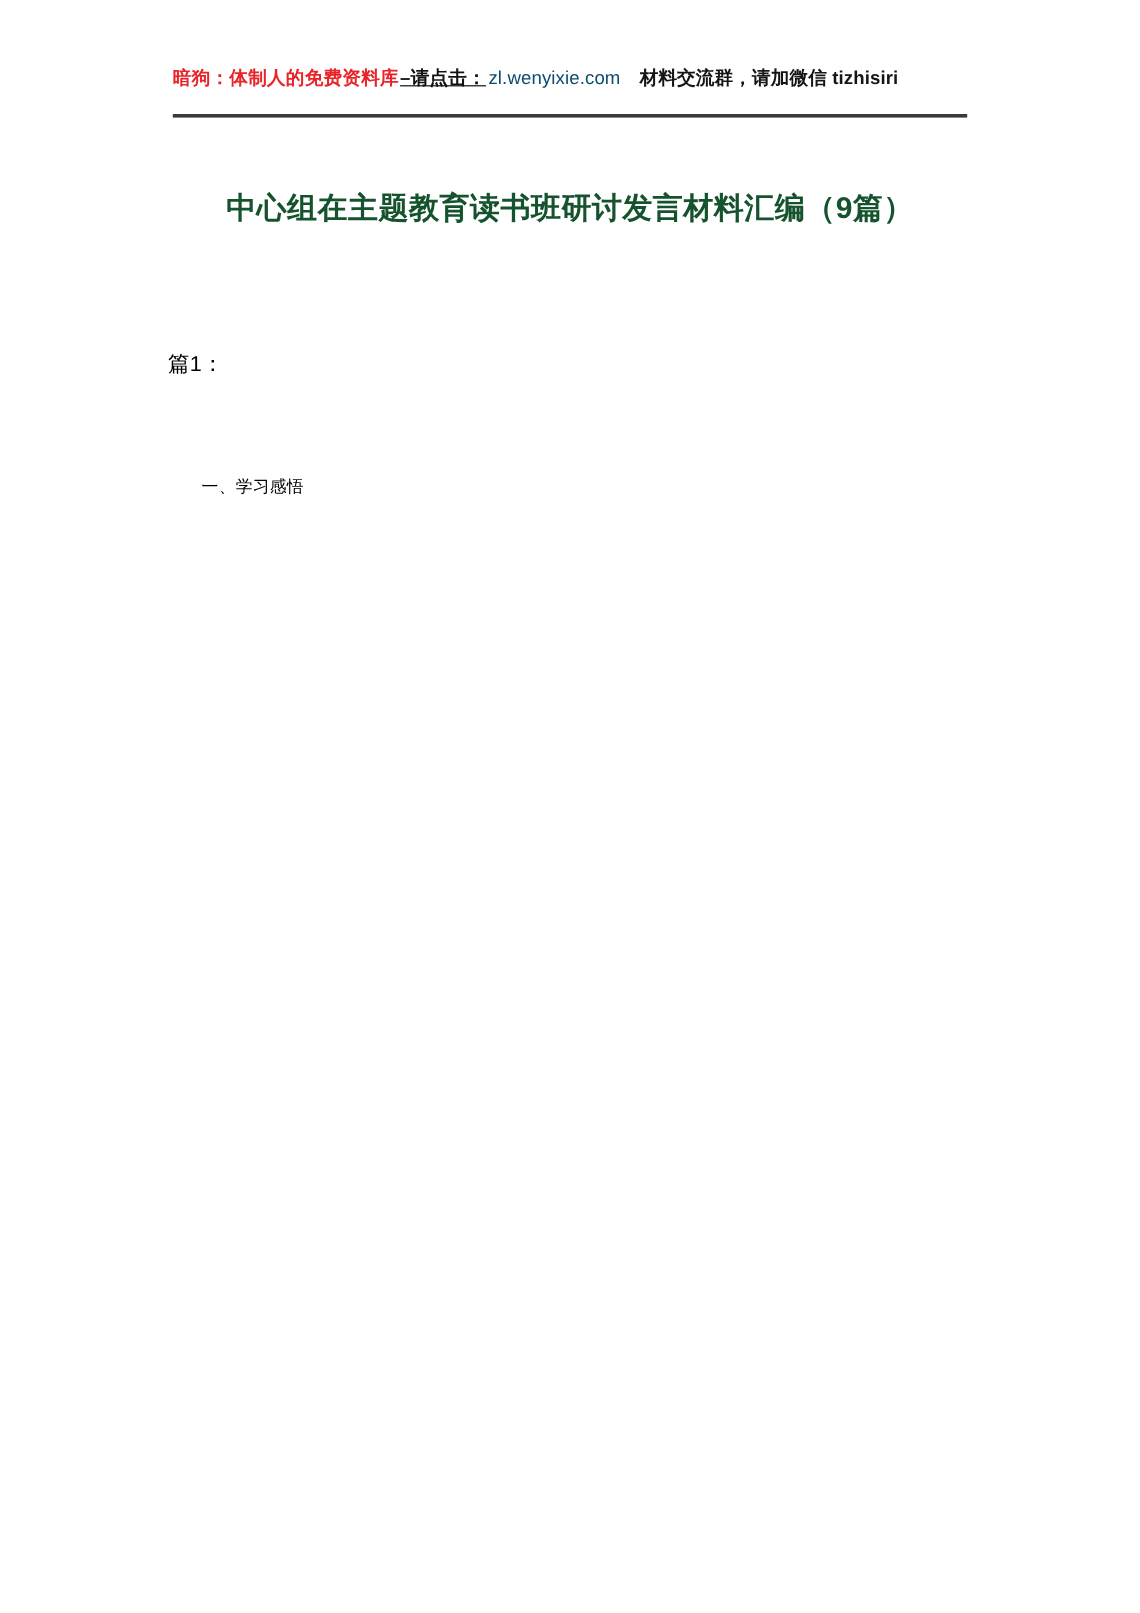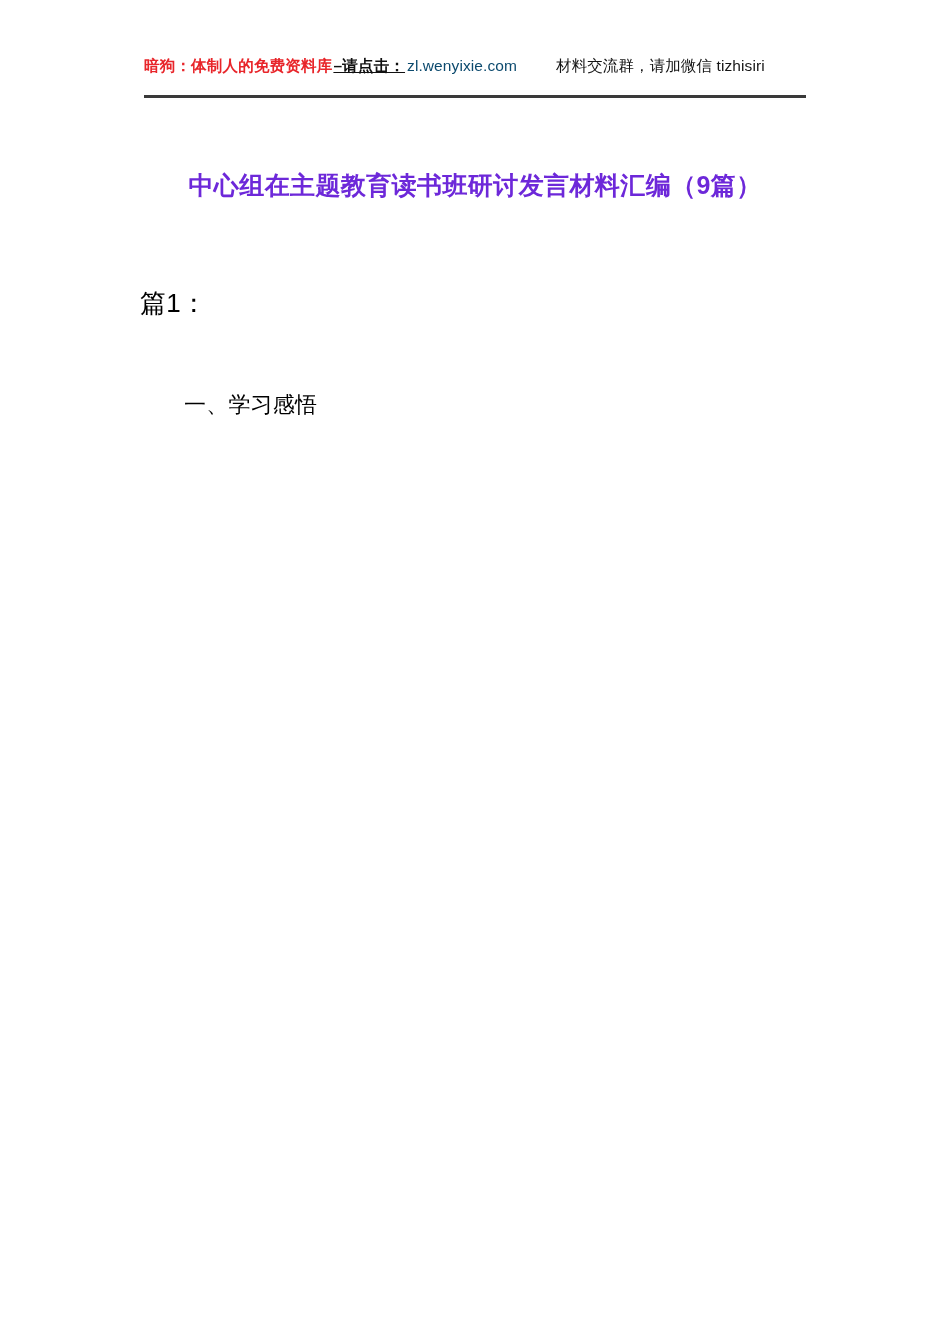--- a/index.html
+++ b/index.html
@@ -56,78 +56,78 @@
   .promo-link {
     color: #0c4a6e;
     font-weight: normal;
     text-decoration: none;
     margin-left: 2px;
     letter-spacing: 0.1px;
   }
 
   .promo-wechat {
     color: #151515;
-    font-weight: normal;
-    margin-left: 39px;
+    font-weight: bold;
+    margin-left: 16px;
     letter-spacing: 0.1px;
   }
 
   .promo-rule {
     position: absolute;
     left: 144px;
     top: 95px;
     width: 662px;
     height: 3px;
     background: #3a3a3a;
   }
 
   
   .doc-title {
     position: absolute;
     left: 0;
     right: 0;
-    top: 152px;
+    top: 140px;
     text-align: center;
     font-size: 25px;
     font-weight: bold;
     letter-spacing: 0.4px;
-    color: #6d28d9;
+    color: #14532d;
   }
 
   
   .body-area {
     position: absolute;
     left: 140px;
     top: 278px;
     width: 672px;
   }
 
   .doc-p {
-    font-size: 26px;
+    font-size: 18px;
     line-height: 50px;
     letter-spacing: 0.2px;
     text-align: justify;
     text-justify: inter-ideograph;
     margin: 0;
     color: #000000;
     word-break: break-all;
   }
 
   .label-line {
     margin: 0 0 0 0;
   }
 
   .indent-2 {
     text-indent: 2em;
   }
   .gap-mid   { height: 46px; }
   .gap-large { height: 52px; }
 
   .section-heading {
-    font-size: 22px;
+    font-size: 14px;
     line-height: 50px;
     letter-spacing: 0.2px;
     text-indent: 2em;
     margin: 0;
     color: #000000;
     font-weight: normal;
   }
 </style>
 </head>
 <body>

